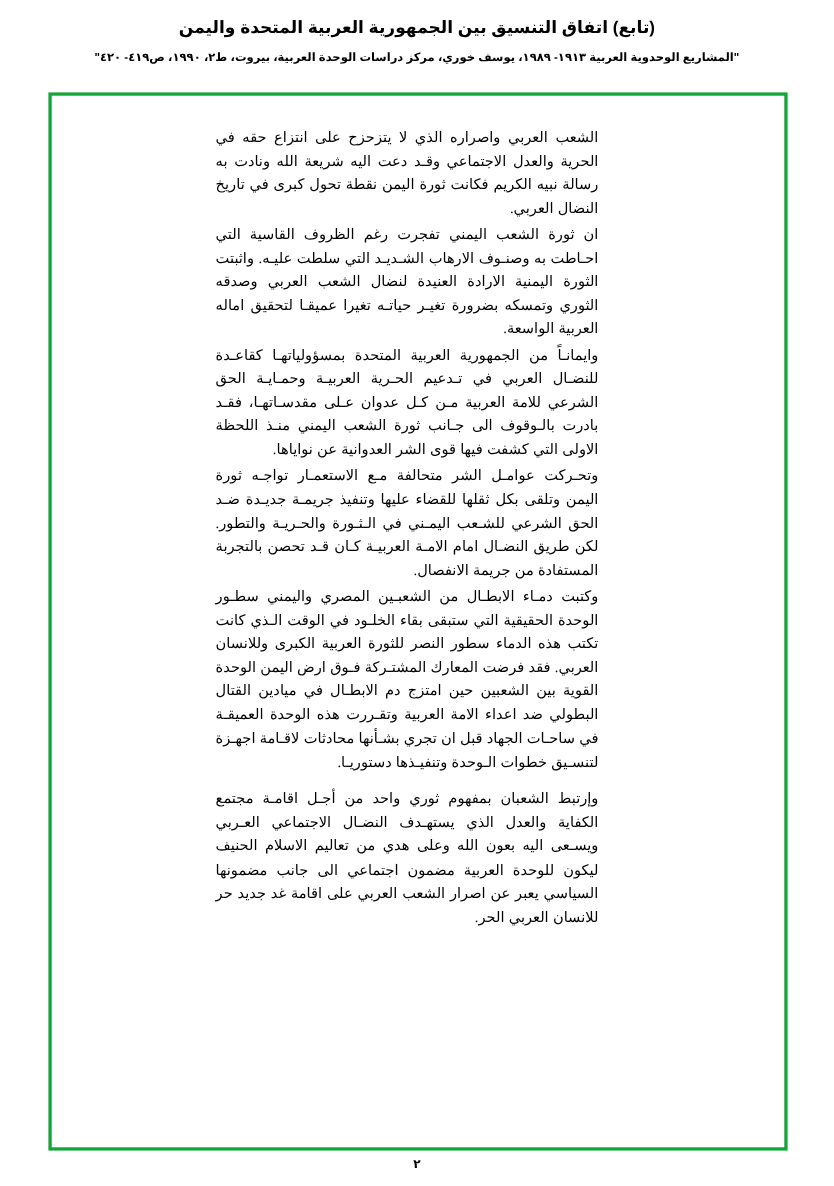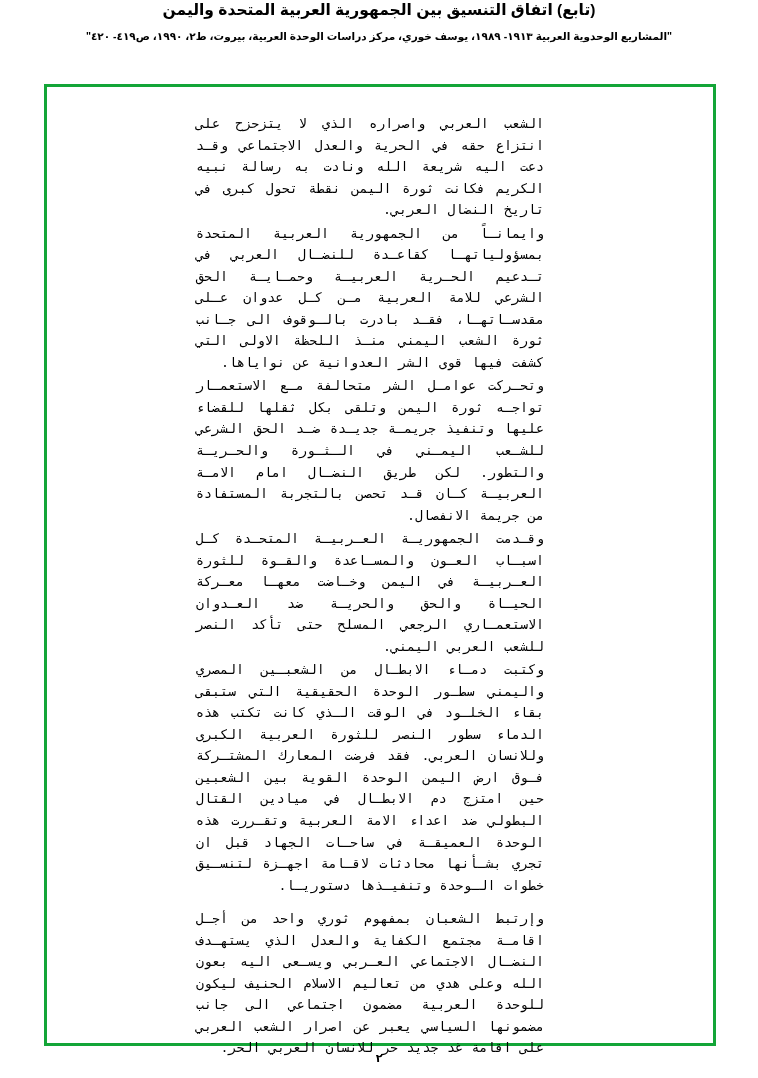--- a/index.html
+++ b/index.html
@@ -18,20 +18,21 @@
   .page {
     width: 758px;
     height: 1078px;
     box-sizing: border-box;
     position: relative;
   }
 
   
   .doc-header {
     text-align: center;
+    padding-top: 16px;
   }
   .doc-title {
     font-family: "Liberation Sans", "DejaVu Sans", sans-serif;
     font-weight: bold;
     font-size: 15.5px;
     letter-spacing: 0px;
     line-height: 1.3;
     direction: rtl;
   }
   .doc-source {
@@ -58,21 +59,21 @@
   .content {
     position: absolute;
     left: 196px;
     top: 114px;
     width: 348px;
     direction: rtl;
     text-align: justify;
     text-align-last: right;
   }
   .para {
-    font-family: Liberation Mono, monospace;
+    font-family: Liberation Serif, serif;
     font-size: 13.3px;
     line-height: 1.62;
     margin: 0 0 2px 0;
     text-indent: 0;
     word-spacing: 0.5px;
   }
   .para.gap {
     margin-top: 12px;
   }
 
@@ -95,22 +96,22 @@
 
   <div class="doc-header">
     <div class="doc-title">(تابع) اتفاق التنسيق بين الجمهورية العربية المتحدة واليمن</div>
     <div class="doc-source">"المشاريع الوحدوية العربية ١٩١٣- ١٩٨٩، يوسف خوري، مركز دراسات الوحدة العربية، بيروت، ط٢، ١٩٩٠، ص٤١٩- ٤٢٠"</div>
   </div>
 
   <div class="frame"></div>
 
   <div class="content">
     <p class="para">الشعب العربي واصراره الذي لا يتزحزح على انتزاع حقه في الحرية والعدل الاجتماعي وقـد دعت اليه شريعة الله ونادت به رسالة نبيه الكريم فكانت ثورة اليمن نقطة تحول كبرى في تاريخ النضال العربي.</p>
+    <p class="para">ان ثورة الشعب اليمني تفجرت رغم الظروف القاسية التي احـاطت به وصنـوف الارهاب الشـديـد التي سلطت عليـه. واثبتت الثورة اليمنية الارادة العنيدة لنضال الشعب العربي وصدقه الثوري وتمسكه بضرورة تغيـر حياتـه تغيرا عميقـا لتحقيق اماله العربية الواسعة.</p>
     <p class="para">وايمانـاً من الجمهورية العربية المتحدة بمسؤولياتهـا كقاعـدة للنضـال العربي في تـدعيم الحـرية العربيـة وحمـايـة الحق الشرعي للامة العربية مـن كـل عدوان عـلى مقدسـاتهـا، فقـد بادرت بالـوقوف الى جـانب ثورة الشعب اليمني منـذ اللحظة الاولى التي كشفت فيها قوى الشر العدوانية عن نواياها.</p>
     <p class="para">وتحـركت عوامـل الشر متحالفة مـع الاستعمـار تواجـه ثورة اليمن وتلقى بكل ثقلها للقضاء عليها وتنفيذ جريمـة جديـدة ضـد الحق الشرعي للشـعب اليمـني في الـثـورة والحـريـة والتطور. لكن طريق النضـال امام الامـة العربيـة كـان قـد تحصن بالتجربة المستفادة من جريمة الانفصال.</p>
-    <p class="para">وقـدمت الجمهوريـة العـربيـة المتحـدة كـل اسبـاب العـون والمسـاعدة والقـوة للثورة العـربيـة في اليمن وخـاضت معهـا معـركة الحيـاة والحق والحريـة ضد العـدوان الاستعمـاري الرجعي المسلح حتى تأكد النصر للشعب العربي اليمني.</p>
     <p class="para">وكتبت دمـاء الابطـال من الشعبـين المصري واليمني سطـور الوحدة الحقيقية التي ستبقى بقاء الخلـود في الوقت الـذي كانت تكتب هذه الدماء سطور النصر للثورة العربية الكبرى وللانسان العربي. فقد فرضت المعارك المشتـركة فـوق ارض اليمن الوحدة القوية بين الشعبين حين امتزج دم الابطـال في ميادين القتال البطولي ضد اعداء الامة العربية وتقـررت هذه الوحدة العميقـة في ساحـات الجهاد قبل ان تجري بشـأنها محادثات لاقـامة اجهـزة لتنسـيق خطوات الـوحدة وتنفيـذها دستوريـا.</p>
     <p class="para gap">وإرتبط الشعبان بمفهوم ثوري واحد من أجـل اقامـة مجتمع الكفاية والعدل الذي يستهـدف النضـال الاجتماعي العـربي ويسـعى اليه بعون الله وعلى هدي من تعاليم الاسلام الحنيف ليكون للوحدة العربية مضمون اجتماعي الى جانب مضمونها السياسي يعبر عن اصرار الشعب العربي على اقامة غد جديد حر للانسان العربي الحر.</p>
   </div>
 
   <div class="page-number">٢</div>
 
 </div>
 
 </body></html>

